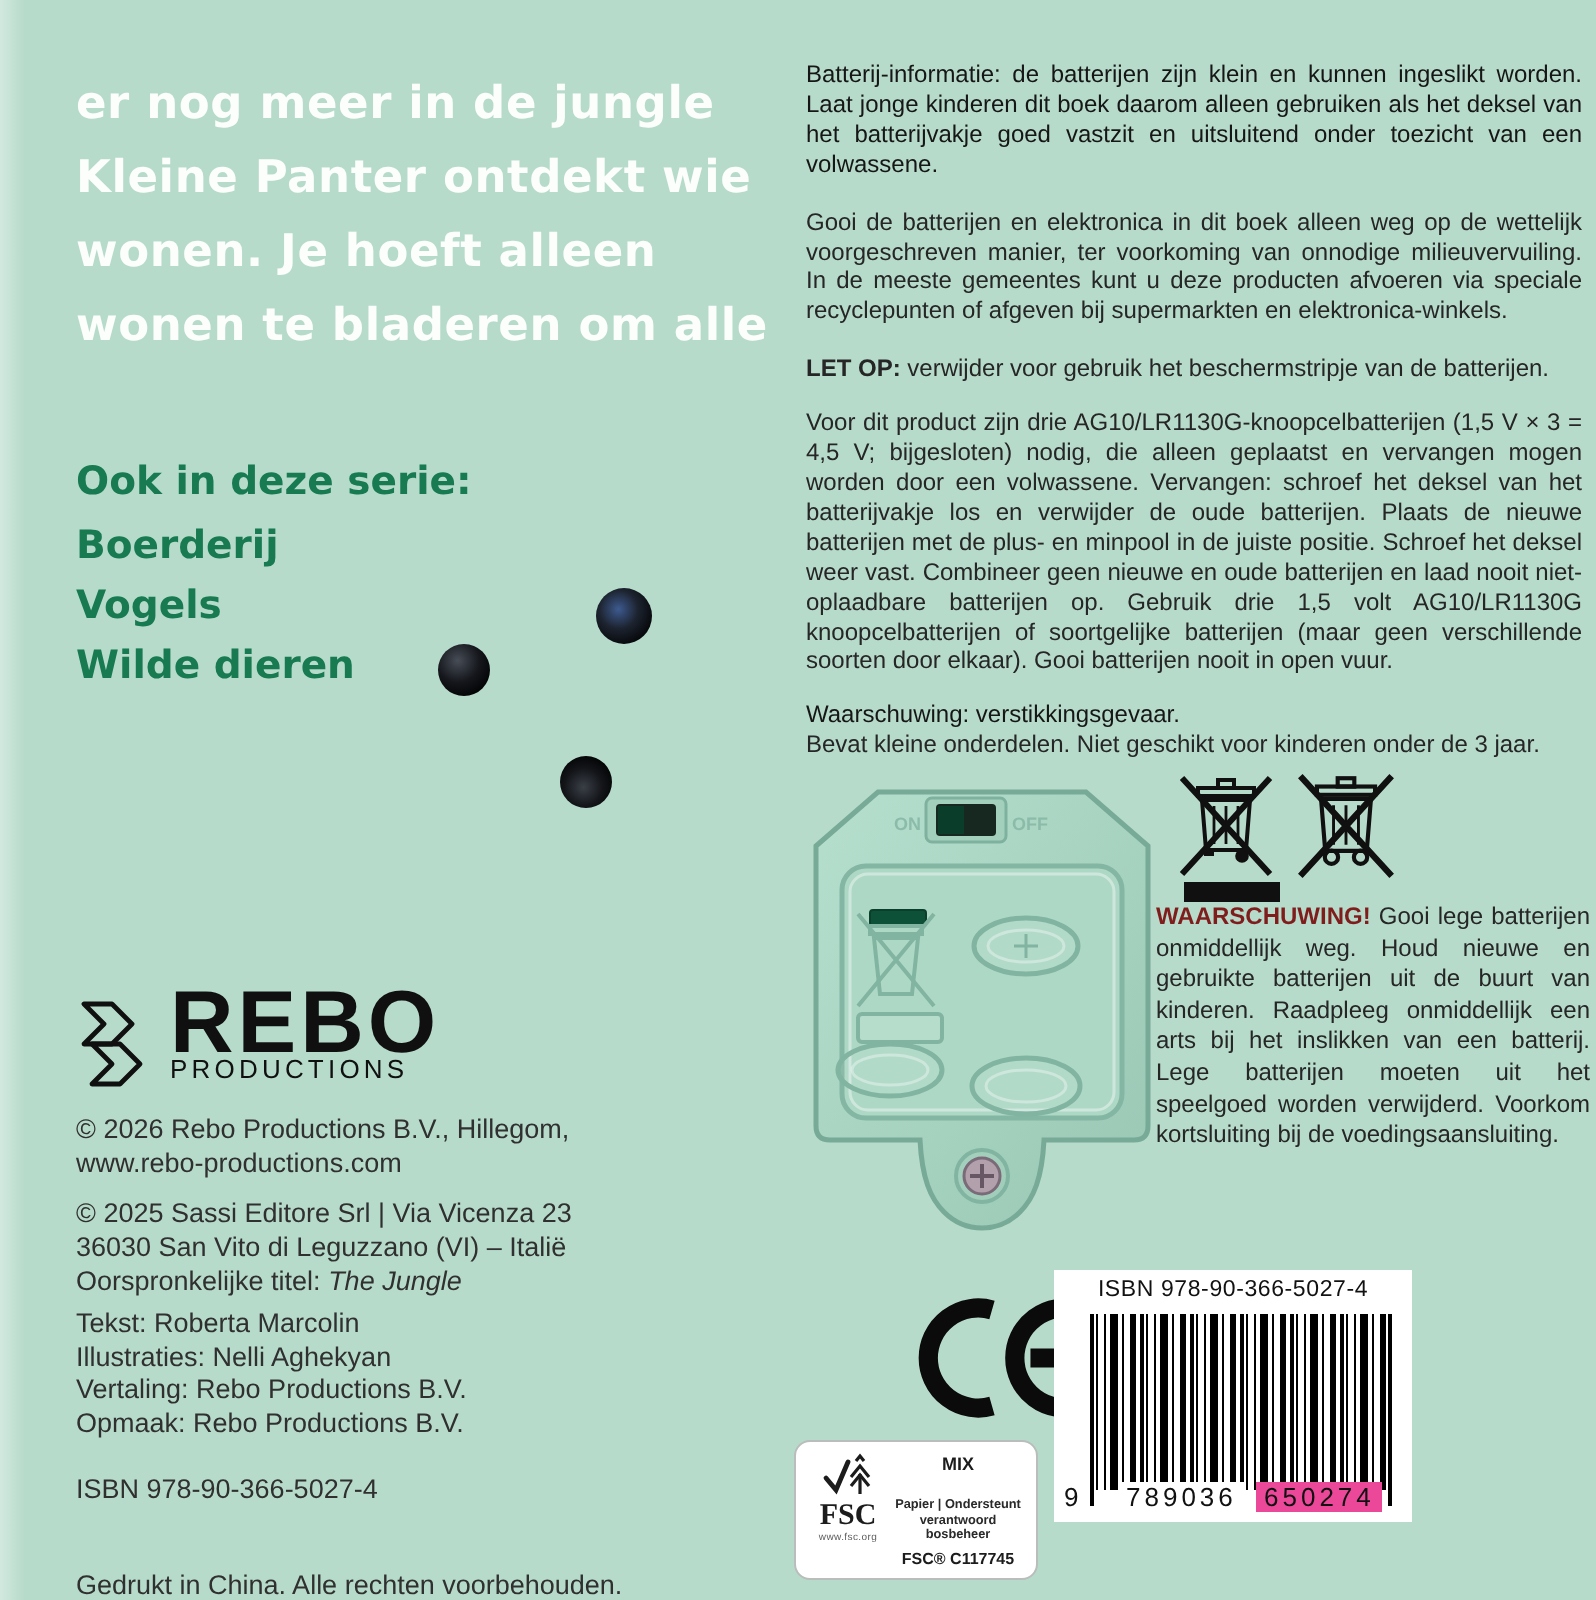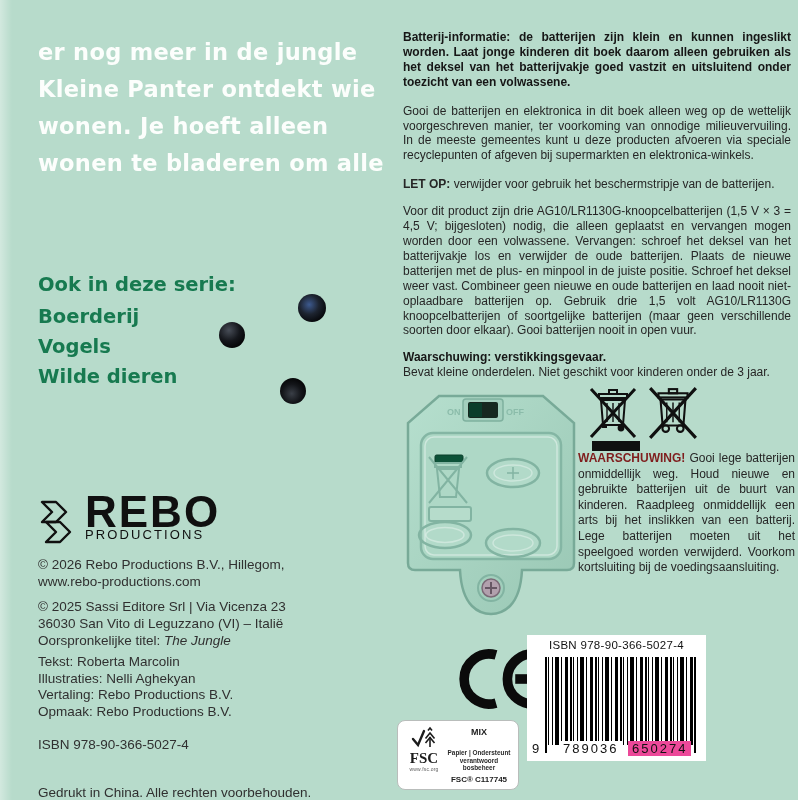--- a/index.html
+++ b/index.html
@@ -10,42 +10,42 @@
     color:#2b2b2b;
   }
   .spine-strip{position:absolute;left:0;top:0;width:12px;height:800px;
     background:linear-gradient(90deg,rgba(255,255,255,.38),rgba(255,255,255,0));}
   
   .blurb{position:absolute;left:38px;top:34px;width:365px;
     font-family:"DejaVu Sans",sans-serif;font-weight:700;color:#fcfefc;
     font-size:22.5px;line-height:37px;letter-spacing:.3px;}
   .series{position:absolute;left:38px;top:226px;
     font-family:"DejaVu Sans",sans-serif;font-weight:700;color:#177a50;
-    font-size:19.5px;line-height:30px;margin-top:44px;}
+    font-size:19.5px;line-height:30px;}
   .series .heading{margin-bottom:2px;}
   .dot{position:absolute;border-radius:50%;}
   .dot-a{left:219px;top:322px;width:26px;height:26px;
     background:radial-gradient(circle at 38% 32%,#474d57 0%,#15171c 45%,#000 85%);}
   .dot-b{left:298px;top:294px;width:28px;height:28px;
     background:radial-gradient(circle at 40% 38%,#3d5a8f 0%,#1d2430 40%,#000 85%);}
   .dot-c{left:280px;top:378px;width:26px;height:26px;
     background:radial-gradient(circle at 45% 60%,#3a3f47 0%,#131519 45%,#000 85%);}
   .rebo{position:absolute;left:38px;top:497px;display:flex;align-items:flex-start;color:#101010;}
   .rebo-icon{width:42px;height:48px;margin-right:5px;margin-top:2px;}
   .rebo-word{font-size:44px;font-weight:700;letter-spacing:2px;line-height:30px;}
   .rebo-sub{font-size:13px;font-weight:400;letter-spacing:2.1px;line-height:15px;}
   .smalltext{position:absolute;left:38px;font-size:13.5px;line-height:17px;color:#303030;}
   .copy1{top:556px;} .copy2{top:598px;} .credits{top:654px;line-height:16.5px;}
   .isbn-line-left{top:736px;} .printed{top:784px;}
   .ital{font-style:italic;}
   
   .info-col{position:absolute;left:403px;top:30px;width:388px;
     font-size:12px;line-height:14.9px;text-align:justify;color:#262626;}
   .info-col p{margin:0 0 14px 0;}
-  .info-col p.b{font-weight:700;color:#161616;}
+  .info-col p.b{font-weight:400;color:#161616;}
   .info-col p.tight{margin:0;}
   .info-col p.gap12{margin-bottom:12px;}
   
   .warnbox{position:absolute;left:578px;top:451px;width:217px;
     font-size:12px;line-height:15.6px;text-align:justify;color:#262626;}
   .warnbox b{font-weight:700;color:#7f1d1d;}
   
   .weee1{position:absolute;left:588px;top:387px;}
   .weee2{position:absolute;left:646px;top:386px;}
   .weee-bar{position:absolute;left:592px;top:441px;width:48px;height:10px;background:#101010;}

